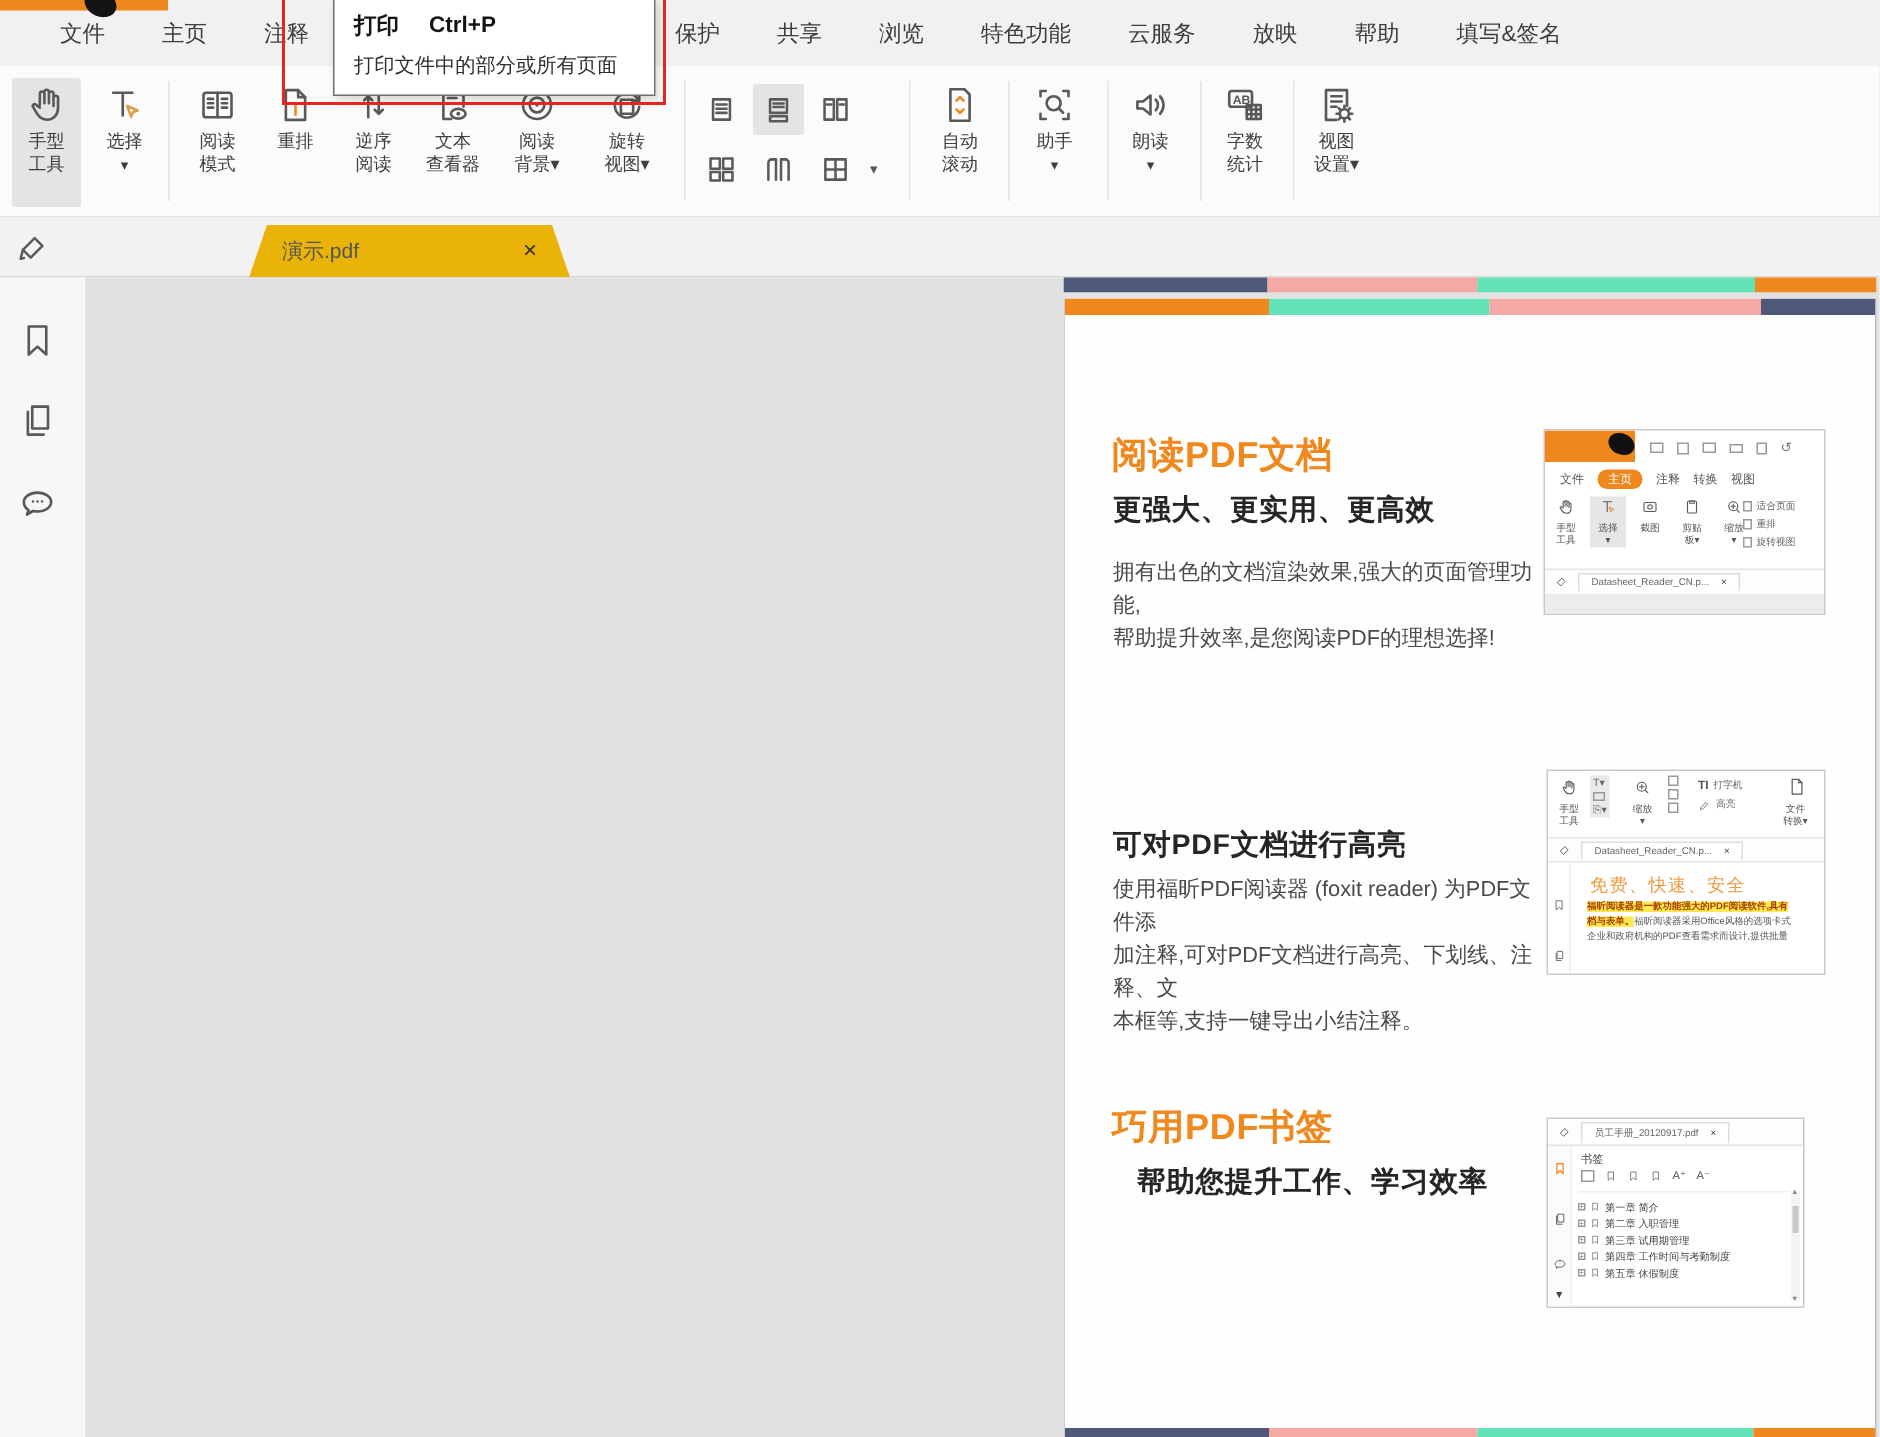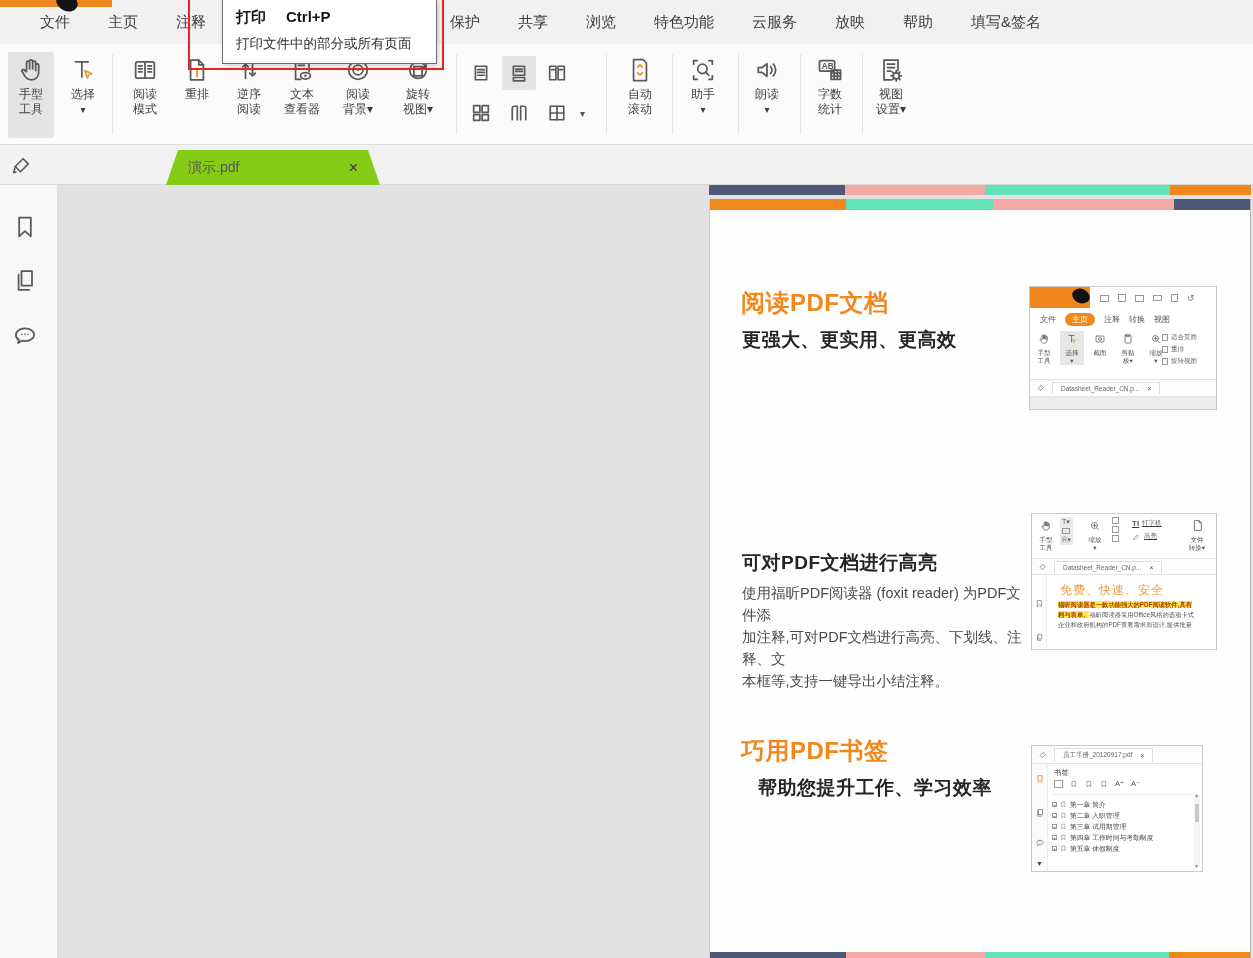--- a/index.html
+++ b/index.html
@@ -36,21 +36,21 @@
              border:1px solid #6d6d6d; box-shadow:2px 3px 6px rgba(0,0,0,.14); z-index:50; padding:9px 13px 10px; }
   .tooltip .t-row { display:flex; gap:20px; font-size:15px; font-weight:bold; color:#141414; }
   .tooltip .t-desc { margin-top:8px; font-size:13.5px; color:#2e2e2e; white-space:nowrap; }
   .redrect { position:absolute; left:188px; top:-6px; width:256px; height:76px; border:2px solid #e5261e;
              z-index:60; pointer-events:none; }
 
   
   .tabbar { position:absolute; left:0; top:145px; width:1253px; height:40px; background:#f2f2f2;
             border-bottom:1px solid #d8d8d8; }
   .edit-ic { position:absolute; left:9px; top:7px; }
-  .doctab { position:absolute; left:166px; top:5px; width:214px; height:35px; background:#84cc16;
+  .doctab { position:absolute; left:166px; top:5px; width:214px; height:35px; background:#eab308;
             clip-path:polygon(12px 0, calc(100% - 12px) 0, 100% 100%, 0 100%);
             display:flex; align-items:center; padding:0 22px; font-size:14px; color:#555;
             filter:drop-shadow(0 0 1px #b8b8b8); }
   .doctab .close { margin-left:auto; font-size:16px; color:#333; cursor:default; }
 
   
   .main { position:absolute; left:0; top:185px; width:1253px; height:773px; display:flex; }
   .sidebar { width:58px; background:#f7f7f7; border-right:1px solid #dedede; position:relative; }
   .sb-ic { position:absolute; left:11px; }
   .canvas { flex:1; position:relative; background:#e2e2e2; overflow:hidden; }
@@ -325,20 +325,22 @@
     <div class="page">
       <div class="stripe-row page-top-stripes">
         <div style="width:136px;background:#f0881d"></div>
         <div style="width:148px;background:#63e1b8"></div>
         <div style="width:182px;background:#f5a9a4"></div>
         <div style="width:76px;background:#4e5878"></div>
       </div>
 
       <div class="sec-title" style="top:88px;">阅读PDF文档</div>
       <div class="sec-sub" style="top:128px;">更强大、更实用、更高效</div>
+      <div class="sec-body" style="top:172px;">拥有出色的文档渲染效果,强大的页面管理功能,
+帮助提升效率,是您阅读PDF的理想选择!</div>
 
       <div class="thumb" style="left:319px;top:87px;width:188px;height:124px;">
         <div style="position:absolute;left:0;top:0;width:60px;height:21px;background:#f0871c;"></div>
         <div style="position:absolute;left:42px;top:2px;width:18px;height:14px;background:#111;border-radius:50%;transform:rotate(24deg);"></div>
         <div style="position:absolute;left:70px;top:6px;display:flex;gap:9px;align-items:center;">
           <span class="mini-box" style="width:9px;height:7px;"></span>
           <span class="mini-box" style="width:8px;height:8px;"></span>
           <span class="mini-box" style="width:9px;height:7px;"></span>
           <span class="mini-box" style="width:9px;height:6px;"></span>
           <span class="mini-box" style="width:7px;height:8px;"></span>
@@ -436,21 +438,21 @@
                 <circle cx="11" cy="11" r="6"></circle>
                 <path d="M11 8v6M8 11h6M15.5 15.5l3.5 3.5"></path>
               </svg>
             <div class="mini-lbl"><span>缩放</span><br><span>▾</span></div>
           </div>
           <div style="position:absolute;left:80px;top:3px;display:flex;flex-direction:column;gap:2px;">
             <span class="mini-box" style="width:7px;height:7px;"></span>
             <span class="mini-box" style="width:7px;height:7px;"></span>
             <span class="mini-box" style="width:7px;height:7px;"></span>
           </div>
-          <div style="position:absolute;left:100px;top:5px;text-decoration:underline;">
+          <div style="position:absolute;left:100px;top:5px;">
             <div style="display:flex;gap:3px;align-items:center;">
               <span style="font-size:8px;font-weight:bold;color:#555;">TI</span>
               <span class="mini-txt" style="font-size:6.5px;">打字机</span>
             </div>
             <div style="display:flex;gap:3px;align-items:center;margin-top:4px;">
               <svg class="ic" width="9" height="9" viewBox="0 0 24 24" stroke="#d8a020">
                   <path d="M5 17l9-9 3 3-9 9H5z"></path>
                 </svg>
               <span class="mini-txt" style="font-size:6.5px;">高亮</span>
             </div>

